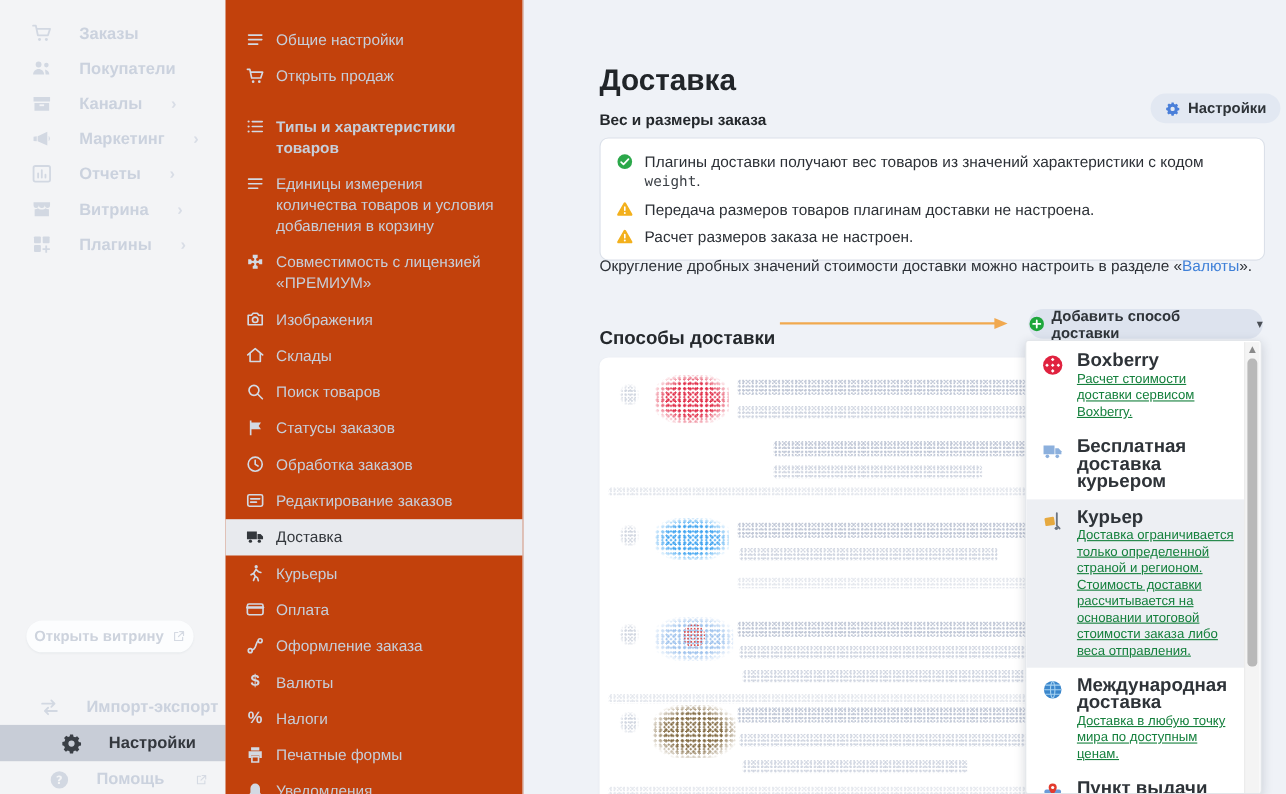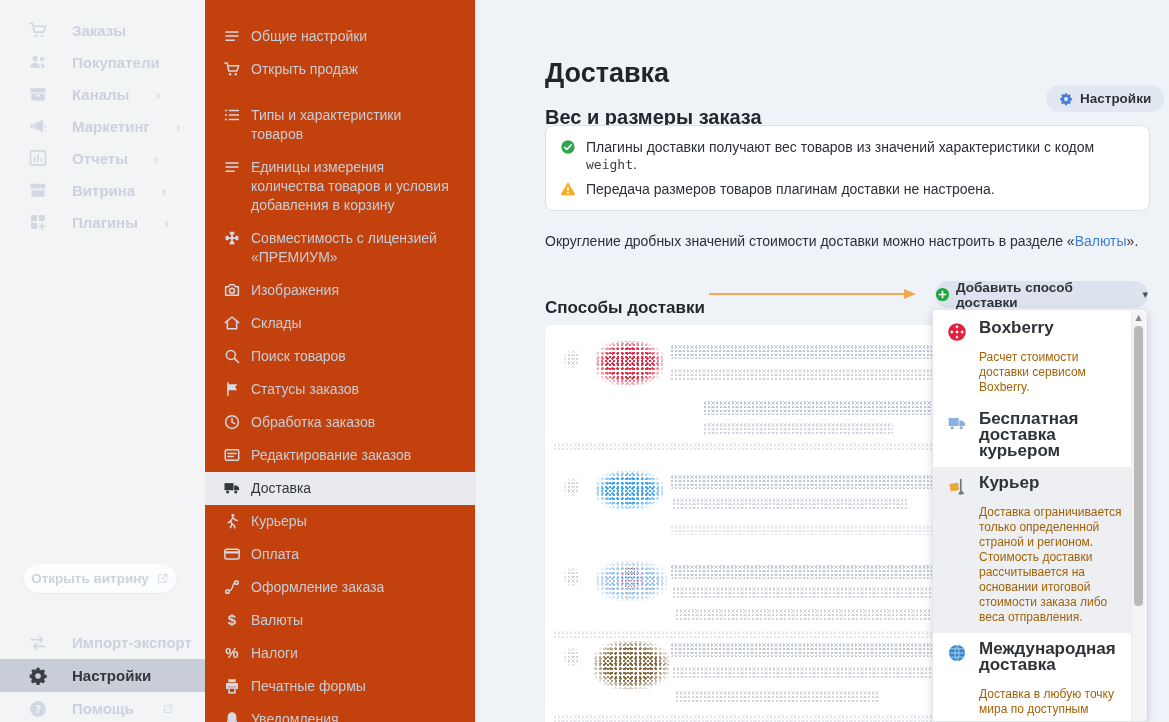--- a/index.html
+++ b/index.html
@@ -16,38 +16,38 @@
   .sb-ico{width:20px;height:20px;color:#d2d8e2;flex:0 0 20px;}
   .sb-ico svg{width:20px;height:20px}
   .sb-chev{color:#d8dde6;font-size:15px;font-weight:700;margin-left:2px;}
   .sb-top{position:absolute;top:14px;left:0;right:0;}
   .open-store{position:absolute;left:24px;top:564px;width:152px;height:29px;border-radius:15px;
     background:#fcfdfe;box-shadow:0 1px 2px rgba(40,60,90,.06);display:flex;align-items:center;justify-content:center;
     gap:7px;color:#cdd3dd;font-size:13.5px;font-weight:700;cursor:pointer;}
   .open-store .ext{width:13px;height:13px;color:#d5dae3}
   .open-store .ext svg{width:13px;height:13px}
   .sb-bottom{position:absolute;left:0;right:0;top:626px;}
-  .sb-bottom .sb-item{height:33px;}
+  .sb-bottom .sb-item{height:33px;justify-content:center;}
   .sb-item.active{background:#c8cdd7;color:#34383e;}
   .sb-item.active .sb-ico{color:#3a3f46;}
   .sb-help-ext{width:12px;height:12px;color:#d5dae3;margin-left:4px}
   .sb-help-ext svg{width:12px;height:12px}
   
   .settings-col{position:absolute;left:205px;top:0;width:270px;height:722px;background:#c2410c;border-right:1px solid #e6e9ef;}
   .s-inner{position:absolute;top:20px;left:0;right:0;}
   .s-item{position:relative;padding:7px 18px 7px 46px;color:#c7ced9;font-size:14px;line-height:19px;cursor:pointer;}
-  .s-item.gap{margin-top:13px;}
+  .s-item.gap{margin-top:13px;font-weight:bold;}
   .s-ico{position:absolute;left:18px;top:7px;width:18px;height:18px;color:#d3d9e3;}
   .s-ico svg{width:18px;height:18px}
   .tico{font-size:15px;font-weight:700;display:block;text-align:center;line-height:18px;}
   .s-item.active{background:#e8eaee;color:#33373c;}
   .s-item.active .s-ico{color:#33373c;}
   
   .page-title{position:absolute;left:545px;top:40px;font-size:27px;font-weight:700;color:#212529;}
-  .weight-title{position:absolute;left:545px;top:89px;font-size:20px;font-weight:700;color:#24282c;}
+  .weight-title{position:absolute;left:545px;top:89px;font-size:14px;font-weight:700;color:#24282c;}
   .settings-btn{position:absolute;left:1046px;top:85px;height:27px;padding:0 13px;border-radius:14px;
     background:#e2e8f2;display:flex;align-items:center;gap:7px;font-size:13.5px;font-weight:700;color:#2e3338;cursor:pointer;}
   .settings-btn .gear{width:14px;height:14px;color:#4a7fd9}
   .settings-btn .gear svg{width:14px;height:14px}
   .info-box{position:absolute;left:545px;top:125px;width:575px;padding:13px 14px 12px;background:#fff;
     border:1px solid #dbe0e9;border-radius:8px;}
   .notice{display:flex;align-items:flex-start;gap:10px;font-size:14px;color:#2c3036;line-height:17px;margin-bottom:8px;}
   .notice:last-child{margin-bottom:0;}
   .n-ico{width:16px;height:16px;flex:0 0 16px;margin-top:0px;}
   .n-ico svg{width:16px;height:16px}
@@ -84,21 +84,21 @@
     background-image:radial-gradient(circle,#d53737 34%,transparent 42%);background-size:3px 3px;}
   
   .dropdown{position:absolute;left:932px;top:309px;width:215px;height:413px;background:#fff;border:1px solid #e3e6ea;
     border-radius:3px;box-shadow:0 3px 10px rgba(30,40,60,.18);z-index:50;overflow:hidden;box-sizing:border-box;}
   .dd-list{position:absolute;left:0;top:2px;right:14px;}
   .dd-item{position:relative;padding:8px 8px 8px 46px;cursor:pointer;}
   .dd-item.hl{background:#edeff3;}
   .dd-icon{position:absolute;left:14px;top:10px;width:20px;height:20px;}
   .dd-icon svg{width:20px;height:20px}
   .dd-title{font-size:17px;line-height:16px;font-weight:700;color:#2e3338;}
-  .dd-desc{font-size:12px;line-height:15px;color:#a16207;margin-top:14px;}
+  .dd-desc{font-size:12px;line-height:15px;color:#15803d;margin-top:1px;text-decoration:underline;}
   .dd-scroll{position:absolute;right:1px;top:1px;width:13px;height:411px;background:#f4f4f4;border-left:1px solid #ececec;}
   .dd-up{position:absolute;top:2px;left:0;right:0;text-align:center;font-size:8px;color:#8a8a8a;
     font-family:"DejaVu Sans",sans-serif;cursor:pointer;}
   .dd-thumb{position:absolute;left:2px;top:15px;width:9px;height:280px;background:#b9b9b9;border-radius:4px;cursor:pointer;}
 </style>
 </head>
 <body>
 
 <nav class="sidebar">
   <div class="sb-top">
@@ -422,20 +422,30 @@
   </div>
   <div class="notice">
     <span class="n-ico">
         <svg viewBox="0 0 24 24">
           <path d="M12 2.8a1.6 1.6 0 011.4.8l8.8 15.2a1.6 1.6 0 01-1.4 2.4H3.2a1.6 1.6 0 01-1.4-2.4L10.6 3.6A1.6 1.6 0 0112 2.8z" fill="#f3b01c"></path>
           <rect x="10.9" y="8.3" width="2.2" height="6.6" rx="1.1" fill="#fff"></rect>
           <circle cx="12" cy="17.6" r="1.35" fill="#fff"></circle>
         </svg>
       </span>
     <span>Передача размеров товаров плагинам доставки не настроена.</span>
+  </div>
+  <div class="notice">
+    <span class="n-ico">
+        <svg viewBox="0 0 24 24">
+          <path d="M12 2.8a1.6 1.6 0 011.4.8l8.8 15.2a1.6 1.6 0 01-1.4 2.4H3.2a1.6 1.6 0 01-1.4-2.4L10.6 3.6A1.6 1.6 0 0112 2.8z" fill="#f3b01c"></path>
+          <rect x="10.9" y="8.3" width="2.2" height="6.6" rx="1.1" fill="#fff"></rect>
+          <circle cx="12" cy="17.6" r="1.35" fill="#fff"></circle>
+        </svg>
+      </span>
+    <span>Расчет размеров заказа не настроен.</span>
   </div>
 </div>
 
 <div class="rounding"><span>Округление дробных значений стоимости доставки можно настроить в разделе «</span><a>Валюты</a><span>».</span></div>
 
 <h2 class="methods-title">Способы доставки</h2>
 
 <span class="hint-arrow">
   <svg viewBox="0 0 212 12" width="212" height="12">
       <path d="M2 6h196" stroke="#f1a94f" stroke-width="2" fill="none"></path>

